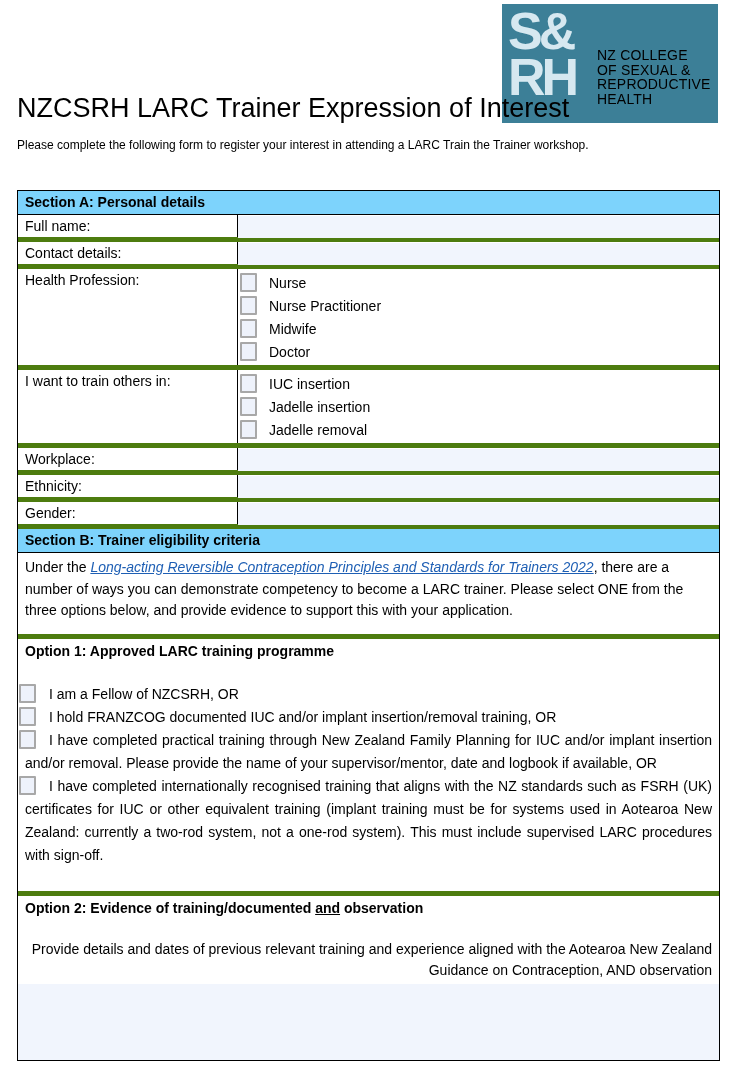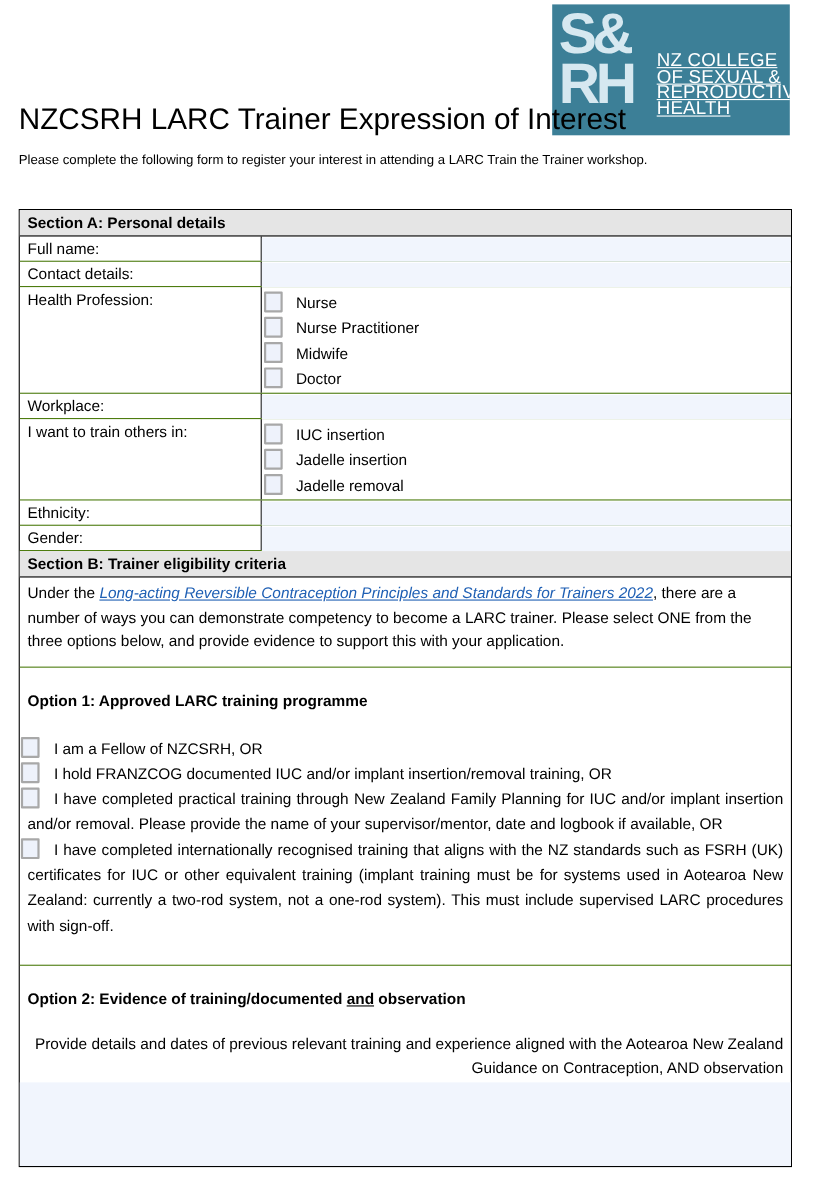--- a/index.html
+++ b/index.html
@@ -10,59 +10,59 @@
   .logo {
     position: absolute; left: 502px; top: 4px; width: 216px; height: 119px;
     background: #3c7f97; overflow: hidden;
   }
   .logo .mark {
     position: absolute; left: 6px; top: 4px; color: #d6e8f0;
     font-family: "Liberation Sans", sans-serif; font-weight: bold;
     font-size: 52px; line-height: 46px; letter-spacing: -4px;
   }
   .logo .org {
-    position: absolute; left: 95px; top: 44px; color: #ffffff;
-    font-size: 17px; line-height: 14.5px; letter-spacing: 0.2px; text-decoration: underline;
+    position: absolute; left: 95px; top: 44px; color: #000000;
+    font-size: 14px; line-height: 14.5px; letter-spacing: 0.2px;
   }
   .logo .org div { white-space: nowrap; }
   h1.title {
     position: absolute; left: 17px; top: 93px; margin: 0;
     font-weight: normal; font-size: 27px; font-family: "Liberation Sans", sans-serif;
   }
   .intro {
     position: absolute; left: 17px; top: 135px; width: 700px;
     font-size: 12px; line-height: 21px;
   }
   .form {
     position: absolute; left: 17px; top: 190px; width: 703px;
     border: 1px solid #000; box-sizing: border-box;
     font-size: 14px;
   }
-  .row { display: flex; border-bottom: 1px solid #4d7c0f; }
+  .row { display: flex; border-bottom: 5px solid #4d7c0f; }
   .row:last-child { border-bottom: none; }
   .sec-head {
-    background: #e5e5e5; font-weight: bold; padding: 2px 7px; height: 19px;
+    background: #7dd3fc; font-weight: bold; padding: 2px 7px; height: 19px;
     line-height: 19px; border-bottom: 1px solid #000;
   }
   .lbl {
     width: 205px; flex: none; padding: 2px 7px; border-right: 1px solid #000;
     line-height: 18px;
   }
   .val { flex: 1; position: relative; }
   .field { background: #f1f5fd; height: 100%; min-height: 18px; margin: 1px 0; }
   .checks { padding: 2px 2px; }
   .chk-line { display: flex; align-items: center; height: 23px; }
   .box {
     width: 17px; height: 19px; border: 2px solid #a8a8a8; background: #eef2fb;
     box-sizing: border-box; flex: none; margin-right: 12px; border-radius: 1px;
   }
   .chk-line span.t { line-height: 20px; }
   .para { padding: 4px 7px 12px 7px; line-height: 21.5px; }
   .para a { color: #1e5fb4; font-style: italic; text-decoration: underline; }
-  .opt-head { font-weight: bold; padding: 20px 7px 0 7px; line-height: 21px; }
+  .opt-head { font-weight: bold; padding: 2px 7px 0 7px; line-height: 21px; }
   .opt-body { padding: 0 7px 0 7px; line-height: 23px; text-align: justify; }
   .opt-body .item { position: relative; text-indent: 24px; }
   .opt-body .item .box {
     position: absolute; left: -6px; top: 1px; margin: 0; text-indent: 0;
   }
   .opt2-text { padding: 0 7px; line-height: 21.5px; text-align: right; }
   .opt2-field { background: #f1f5fd; height: 76px; margin-top: 2px; }
   u.ul { text-decoration: underline; }
 </style>
 </head>
@@ -114,41 +114,41 @@
           <span class="box"></span>
           <span class="t">Midwife</span>
         </div>
       <div class="chk-line">
           <span class="box"></span>
           <span class="t">Doctor</span>
         </div>
     </div>
   </div>
   <div class="row">
-    <div class="lbl">Workplace:</div>
-    <div class="val">
-        <div class="field"></div>
-      </div>
-  </div>
-  <div class="row">
     <div class="lbl">I want to train others in:</div>
     <div class="val checks">
       <div class="chk-line">
           <span class="box"></span>
           <span class="t">IUC insertion</span>
         </div>
       <div class="chk-line">
           <span class="box"></span>
           <span class="t">Jadelle insertion</span>
         </div>
       <div class="chk-line">
           <span class="box"></span>
           <span class="t">Jadelle removal</span>
         </div>
     </div>
+  </div>
+  <div class="row">
+    <div class="lbl">Workplace:</div>
+    <div class="val">
+        <div class="field"></div>
+      </div>
   </div>
   <div class="row">
     <div class="lbl">Ethnicity:</div>
     <div class="val">
         <div class="field"></div>
       </div>
   </div>
   <div class="row">
     <div class="lbl">Gender:</div>
     <div class="val">

